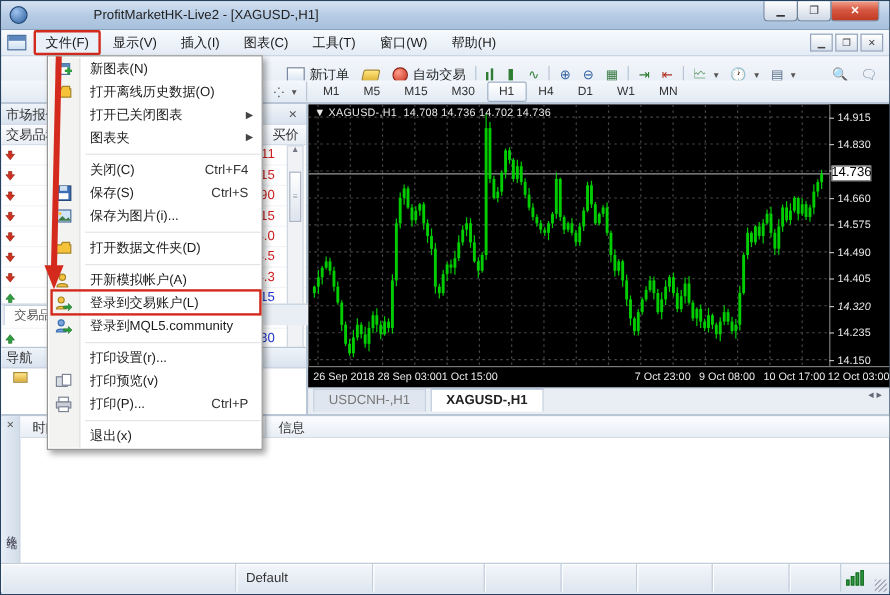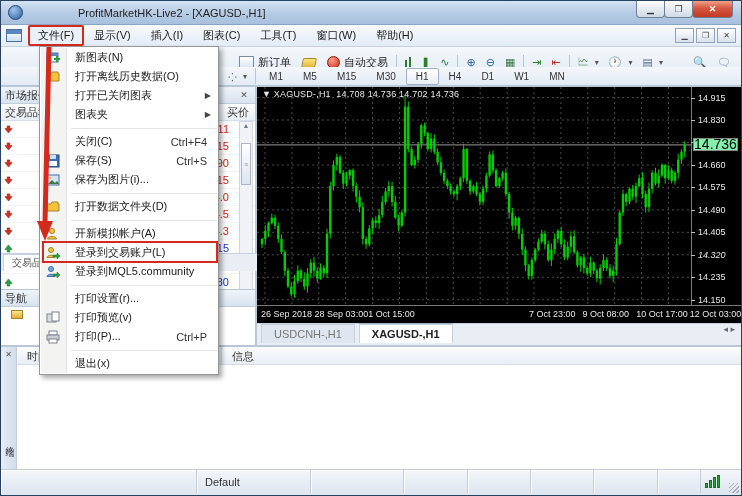--- a/index.html
+++ b/index.html
@@ -74,21 +74,21 @@
   .nav-item { font-size:11px; color:#333; padding:3px 4px 0 10px; display:flex; gap:5px; align-items:center;}
   .nav-folder { width:12px; height:9px; background:linear-gradient(#ffe68a,#ddae3a); border:1px solid #a8852a;}
 
   
   .chartwin { position:absolute; left:256px; top:0; width:486px; height:258px; background:#000; }
   .plot { position:absolute; left:0; top:0; width:434px; height:240px; }
   .chart-header { position:absolute; left:5px; top:2px; font-size:9px; color:#e8e8e8; z-index:5; letter-spacing:.2px;}
   .price-axis { position:absolute; left:434px; top:0; width:52px; height:240px; border-left:1px solid #7a7a7a; background:#000;}
   .ptick { position:absolute; left:6px; font-size:9px; color:#e8e8e8; }
   .ptick::before { content:""; position:absolute; left:-7px; top:5px; width:4px; height:1px; background:#bbb;}
-  .pricebox { position:absolute; left:1px; width:45px; height:13px; background:#86efac; color:#000; font-size:14px;
+  .pricebox { position:absolute; left:1px; width:33px; height:13px; background:#ffffff; color:#000; font-size:11px;
     display:flex; align-items:center; justify-content:center; z-index:6; border:1px solid #888;}
   .time-axis { position:absolute; left:0; top:240px; width:486px; height:18px; background:#000; border-top:1px solid #7a7a7a;}
   .ttick { position:absolute; top:3px; font-size:9px; color:#e8e8e8; white-space:nowrap;}
 
   
   .chart-bottom-tabs { position:absolute; left:256px; bottom:0; width:486px; height:22px; background:#e9eef5;
      border-top:1px solid #c6d1df; display:flex; align-items:flex-start; font-size:11px; color:#777;}
   .ctab { padding:3px 12px; margin-left:4px; border:1px solid #c6d1df; border-bottom:none; background:#dfe6ef;}
   .ctab.active { background:#fff; color:#222; font-weight:bold; box-shadow:0 -1px 0 #9fb1c8;}
   .ctab-arrows { margin-left:auto; margin-right:8px; font-size:9px; color:#667; padding-bottom:4px;}

